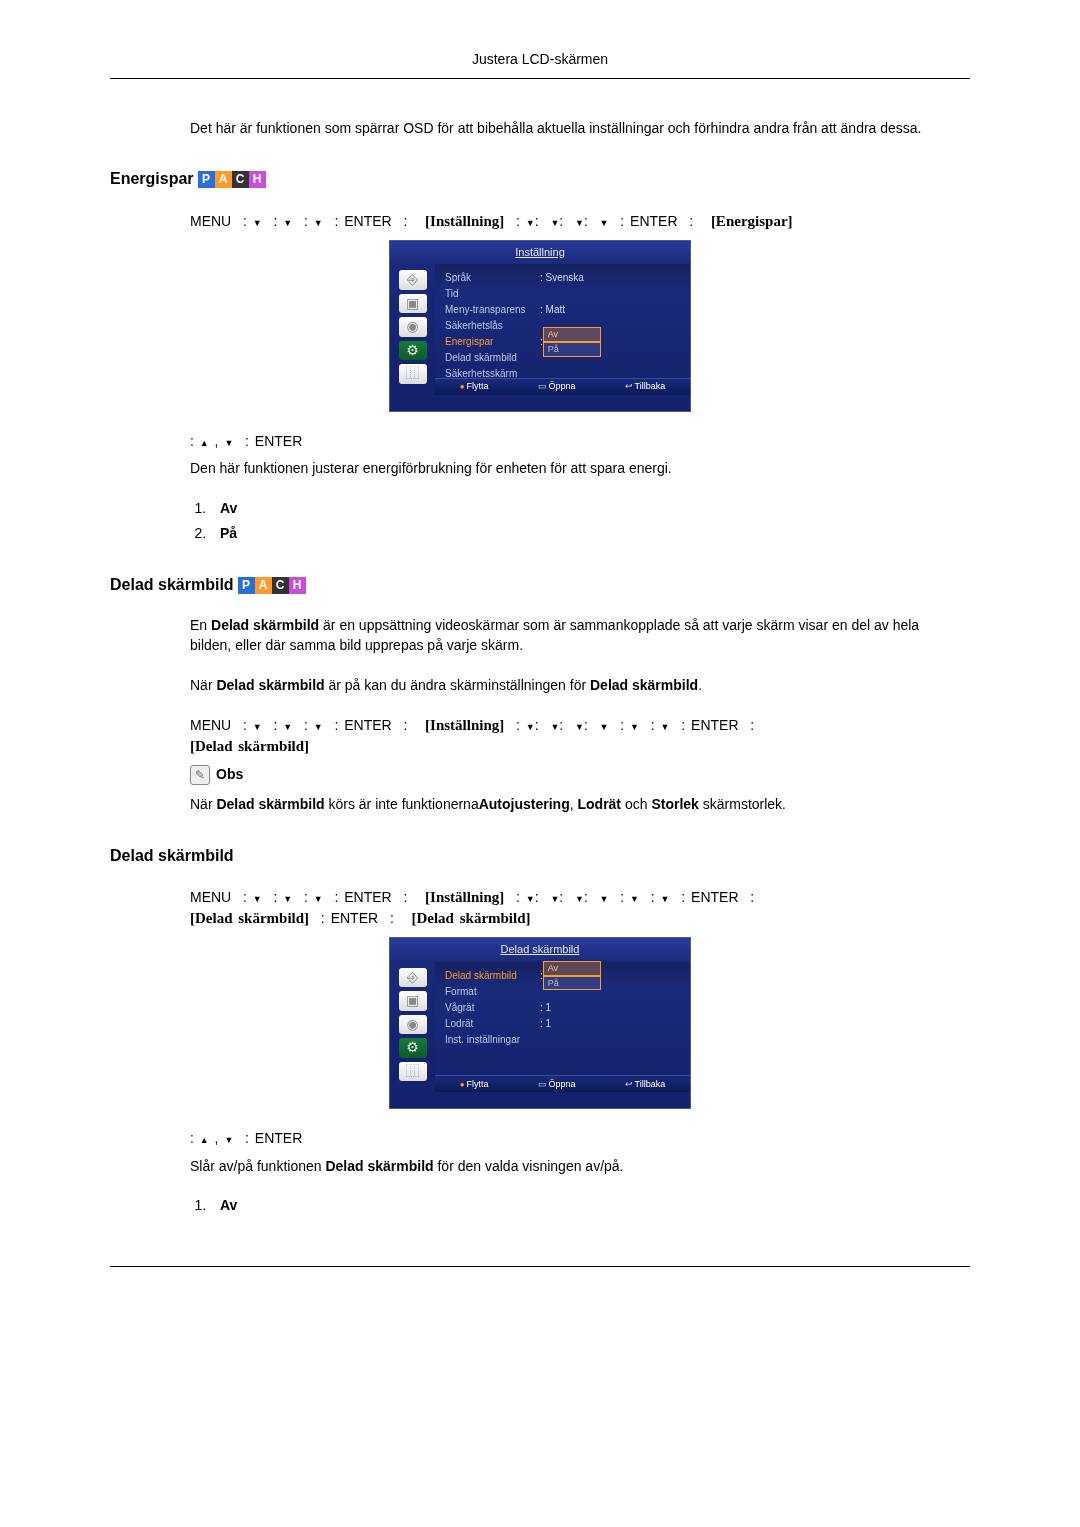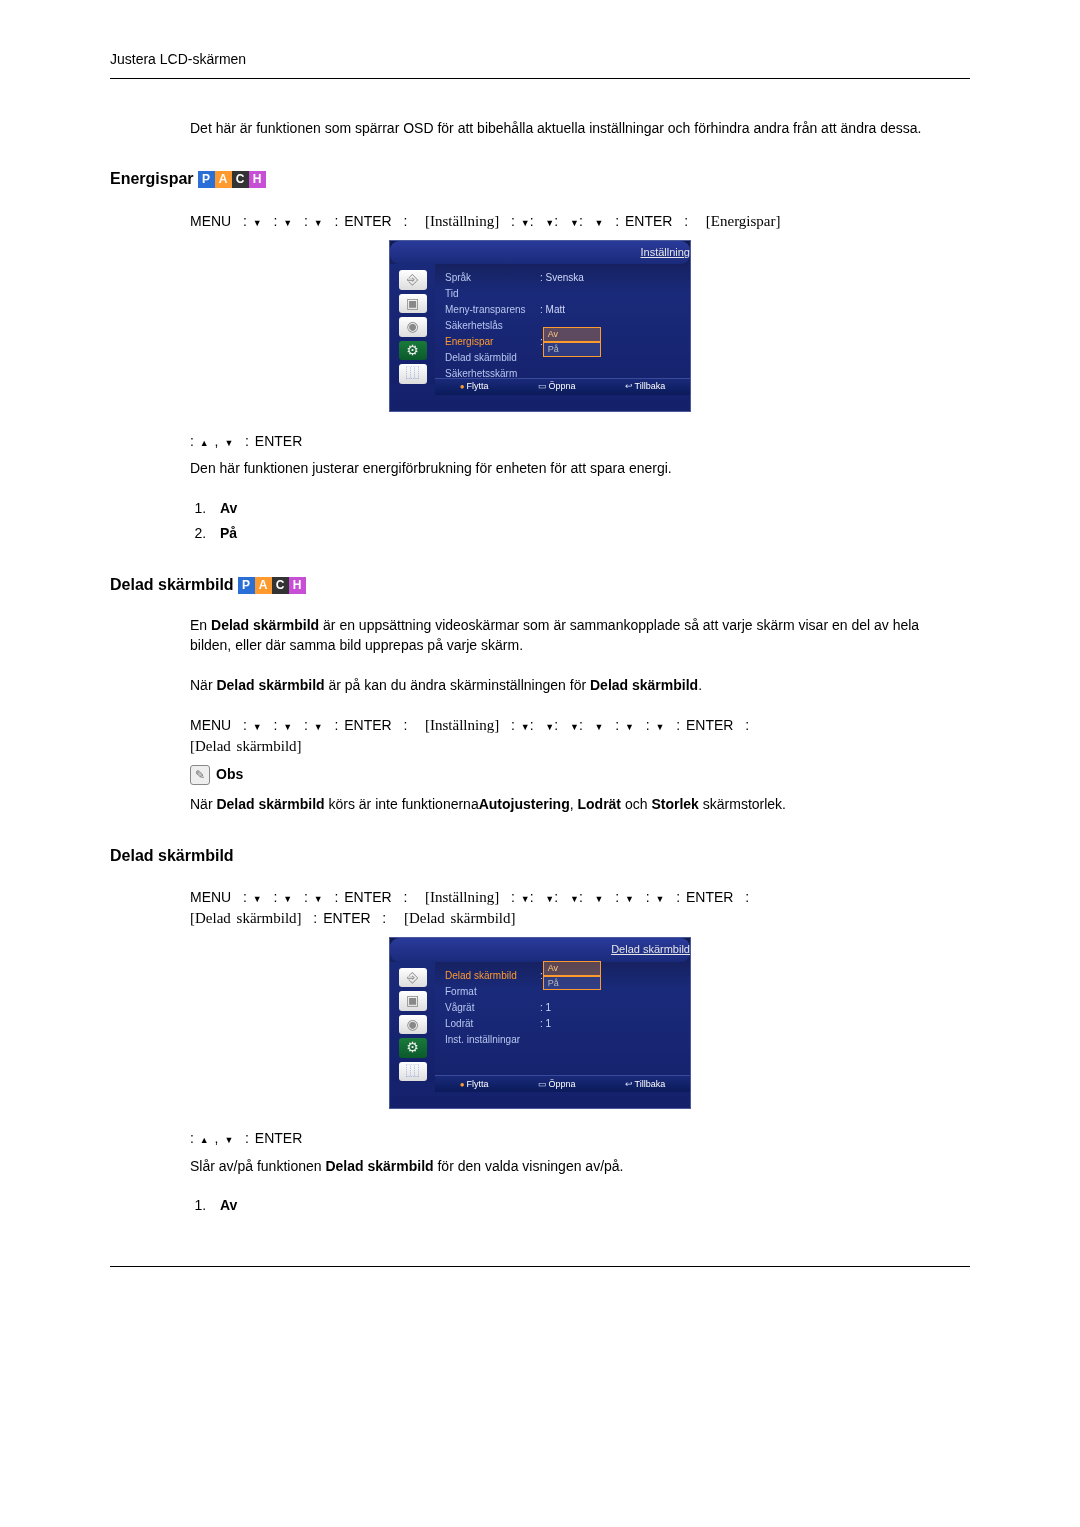--- a/index.html
+++ b/index.html
@@ -6,21 +6,21 @@
     font-family: Arial, Helvetica, sans-serif;
     font-size: 14px;
     color: #000;
     margin: 0;
     padding: 50px 110px;
     width: 1080px;
     box-sizing: border-box;
     line-height: 1.4;
   }
   .header {
-    text-align: left;
+    text-align: center;
     border-bottom: 1px solid #000;
     padding-bottom: 8px;
     margin-bottom: 40px;
   }
   .body-para {
     margin-left: 80px;
     margin-right: 8px;
     margin-bottom: 20px;
   }
   .section-heading {
@@ -51,40 +51,39 @@
   .pach .h { background: #c64fd6; }
   .menu-line {
     margin-left: 80px;
     margin-bottom: 8px;
     font-size: 14px;
     word-spacing: 2px;
   }
   .downtri::before { content: "▼"; font-size: 9px; }
   .uptri::before { content: "▲"; font-size: 9px; }
   .bold { font-weight: bold; }
-  .bracket { font-family: 'Times New Roman', serif; font-weight: normal; font-size: 15px; }
+  .bracket { font-family: 'Times New Roman', serif; font-weight: bold; font-size: 15px; }
   .osd {
     width: 300px;
     height: 170px;
     margin: 4px auto 20px auto;
     background: linear-gradient(#121a4a, #1a2a7a 30%, #14206a);
     border: 1px solid #4a5a9a;
     position: relative;
     font-size: 10px;
     color: #fff;
     overflow: hidden;
   }
   .osd-title {
-    text-align: right;
+    text-align: center;
     color: #e6e6e6;
     font-size: 11px;
     padding: 4px 0;
     background: linear-gradient(#2a3a9a, #1a2a7a);
     text-decoration: underline;
-    border-radius: 9px;
   }
   .osd-body {
     display: flex;
     height: 120px;
   }
   .osd-icons {
     width: 45px;
     display: flex;
     flex-direction: column;
     justify-content: space-around;

